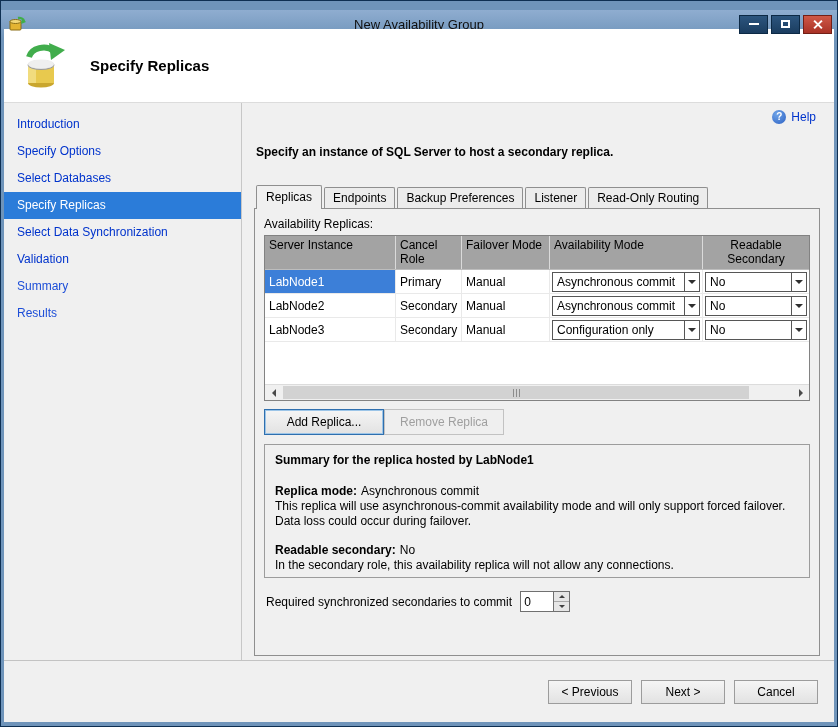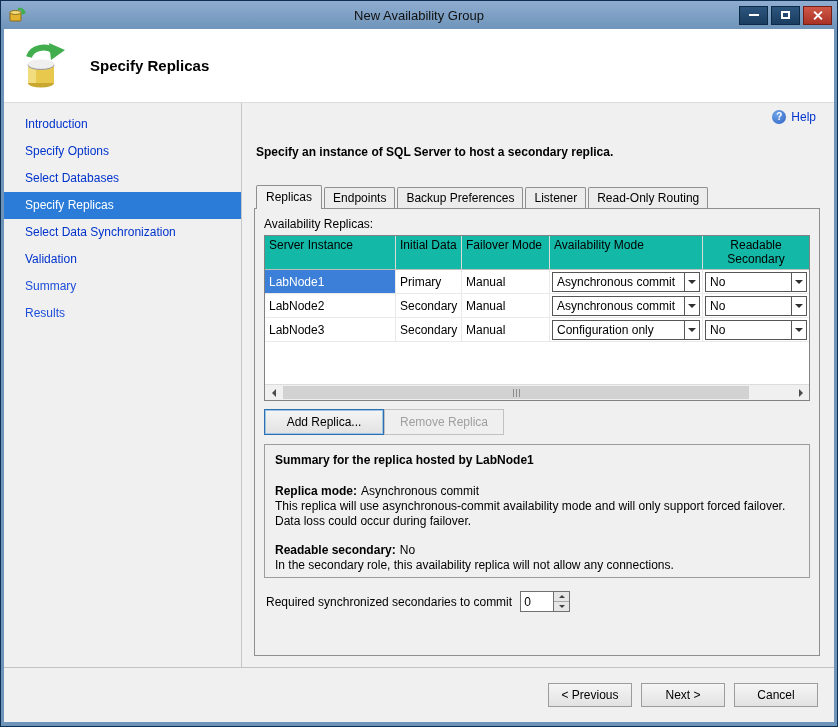--- a/index.html
+++ b/index.html
@@ -2,21 +2,21 @@
 <html><head>
 <meta charset="utf-8">
 <style>
   * { box-sizing: border-box; margin: 0; padding: 0; }
   html,body { width:838px; height:727px; background:#fff; }
   body { font-family: "Liberation Sans", "DejaVu Sans", sans-serif; font-size:12px; color:#000; }
 
   .window { position:relative; width:838px; height:727px; border:1px solid #0e2f52; background:#6f94ba; overflow:hidden; }
 
   
-  .titlebar { position:absolute; top:0; left:0; right:0; height:28px; display:flex; align-items:center; padding:0 5px; background:linear-gradient(#8fadd0,#6f94ba); }
+  .titlebar { position:absolute; top:9px; left:0; right:0; height:28px; display:flex; align-items:center; padding:0 5px; background:linear-gradient(#8fadd0,#6f94ba); }
   .app-icon { width:18px; height:18px; margin-left:2px; z-index:2; }
   .title-text { position:absolute; left:0; right:0; text-align:center; font-size:13px; color:#101010; }
   .winbtns { margin-left:auto; display:flex; z-index:2; }
   .ctrl { width:29px; height:19px; margin-left:3px; background:linear-gradient(#2c557e,#1b3d60); border:1px solid #0c2945; display:flex; align-items:center; justify-content:center; cursor:pointer; position:relative; }
   .ctrl.close { background:linear-gradient(#cf5847,#a93226); border-color:#731f16; }
   .glyph-min { width:10px; height:2px; background:#fff; }
   .glyph-max { width:9px; height:8px; border:2px solid #fff; }
   .glyph-x { position:relative; width:11px; height:11px; }
   .glyph-x::before,.glyph-x::after { content:""; position:absolute; left:5px; top:0; width:2px; height:11px; background:#fff; }
   .glyph-x::before { transform:rotate(45deg); }
@@ -24,41 +24,41 @@
 
   
   .client { position:absolute; top:28px; left:3px; right:3px; bottom:4px; background:#f0f0f0; display:flex; flex-direction:column; }
 
   .banner { height:74px; background:#fff; border-bottom:1px solid #dcdcdc; display:flex; align-items:center; padding-left:16px; flex:none; }
   .banner-icon { width:50px; height:50px; margin-right:20px; }
   .banner-title { font-weight:bold; font-size:15px; }
 
   .bodyrow { flex:1; display:flex; min-height:0; }
   .nav { width:238px; flex:none; border-right:1px solid #c7c7c7; padding-top:8px; }
-  .nav-item { height:27px; line-height:27px; padding-left:21px; color:#0033cc; cursor:pointer; white-space:nowrap; }
+  .nav-item { height:27px; line-height:27px; padding-left:13px; color:#0033cc; cursor:pointer; white-space:nowrap; }
   .nav-item.selected { background:#2b7cd9; color:#fff; }
   .nav-item.disabled { color:#1d4ed8; cursor:default; }
 
   .content { flex:1; position:relative; padding:8px 14px 0 12px; min-width:0; overflow:hidden; }
   .help { position:absolute; top:7px; right:18px; display:flex; align-items:center; gap:5px; color:#0033cc; cursor:pointer; }
   .help-icon { width:14px; height:14px; border-radius:50%; background:radial-gradient(circle at 35% 30%, #6fa4e8, #2d62c4); color:#fff; font-size:10px; font-weight:bold; text-align:center; line-height:14px; }
 
   .instruction { font-weight:bold; margin:34px 0 10px 2px; }
 
   
   .tabs { display:flex; align-items:flex-end; padding-left:2px; position:relative; z-index:2; }
   .tab { border:1px solid #8f8f8f; border-bottom:none; border-radius:2px 2px 0 0; background:#ececec; padding:3px 8px 3px; margin-right:2px; margin-top:2px; cursor:pointer; white-space:nowrap; }
   .tab.active { background:#f0f0f0; padding:4px 9px 5px; margin-bottom:-1px; margin-top:16px; }
 
   .tab-panel { border:1px solid #8f8f8f; background:#f0f0f0; height:448px; padding:8px 9px 10px; position:relative; z-index:1; }
   .grid-label { margin-bottom:4px; }
 
   
   .grid { border:1px solid #828282; background:#fff; height:166px; display:flex; flex-direction:column; overflow:hidden; }
-  .ghead { display:flex; height:34px; flex:none; border-bottom:1px solid #bdbdbd; background:#14b8a6; overflow:hidden; }
+  .ghead { display:flex; height:34px; flex:none; border-bottom:1px solid #bdbdbd; background:#a3a3a3; overflow:hidden; }
   .gh { padding:2px 4px; border-right:1px solid #dadada; overflow:hidden; line-height:14px; }
   .trow { display:flex; height:24px; flex:none; border-bottom:1px solid #e9e9e9; overflow:hidden; }
   .td { padding:0 4px; border-right:1px solid #e9e9e9; display:flex; align-items:center; white-space:nowrap; overflow:hidden; }
   .c-server { width:131px; flex:none; }
   .c-role { width:66px; flex:none; }
   .c-failover { width:88px; flex:none; }
   .c-mode { width:153px; flex:none; padding:0; }
   .c-readable { flex:1; min-width:0; padding:0; border-right:none; }
   .td.sel { background:#3c7fd8; color:#fff; }
   .combo { flex:1; height:20px; margin:1px 2px; border:1px solid #565656; background:#fff; display:flex; align-items:center; min-width:0; cursor:pointer; }
@@ -92,21 +92,21 @@
   .quorum { display:flex; align-items:center; gap:8px; margin-top:13px; margin-left:2px; }
   .spin { display:flex; height:21px; border:1px solid #707070; background:#fff; }
   .spin input { width:32px; border:none; outline:none; font-family:inherit; font-size:12px; padding:0 3px; }
   .spin-btns { width:16px; border-left:1px solid #707070; display:flex; flex-direction:column; }
   .spin-btn { flex:1; background:#e6e6e6; display:flex; align-items:center; justify-content:center; cursor:pointer; }
   .spin-btn + .spin-btn { border-top:1px solid #a8a8a8; }
   .tri-up-s { width:0; height:0; border:3px solid transparent; border-bottom-color:#404040; margin-bottom:3px; }
   .tri-down-s { width:0; height:0; border:3px solid transparent; border-top-color:#404040; margin-top:3px; }
 
   
-  .footer { height:55px; flex:none; border-top:1px solid #c3c3c3; display:flex; align-items:center; justify-content:flex-end; gap:9px; padding-right:16px; background:#f0f0f0; }
+  .footer { height:62px; flex:none; border-top:1px solid #c3c3c3; display:flex; align-items:center; justify-content:flex-end; gap:9px; padding-right:16px; background:#f0f0f0; }
   .footer .btn { min-width:84px; height:24px; }
 </style>
 </head>
 <body>
 
 <div class="window">
 
   <div class="titlebar">
     <svg class="app-icon" viewBox="0 0 18 18">
       <rect x="2" y="6" width="11" height="9" rx="1" fill="#e3b432" stroke="#8a6d14"></rect>
@@ -173,21 +173,21 @@
           <span class="tab">Read-Only Routing</span>
         </div>
 
         <div class="tab-panel">
 
           <div class="grid-label">Availability Replicas:</div>
 
           <div class="grid">
             <div class="ghead">
               <div class="gh c-server">Server Instance</div>
-              <div class="gh c-role">Initial Data</div>
+              <div class="gh c-role">Cancel Role</div>
               <div class="gh c-failover">Failover Mode</div>
               <div class="gh c-mode" style="padding:2px 4px;">Availability Mode</div>
               <div class="gh c-readable" style="padding:2px 4px;text-align:center;">Readable Secondary</div>
             </div>
 
             <div class="trow">
               <div class="td c-server sel">LabNode1</div>
               <div class="td c-role">Primary</div>
               <div class="td c-failover">Manual</div>
               <div class="td c-mode">

